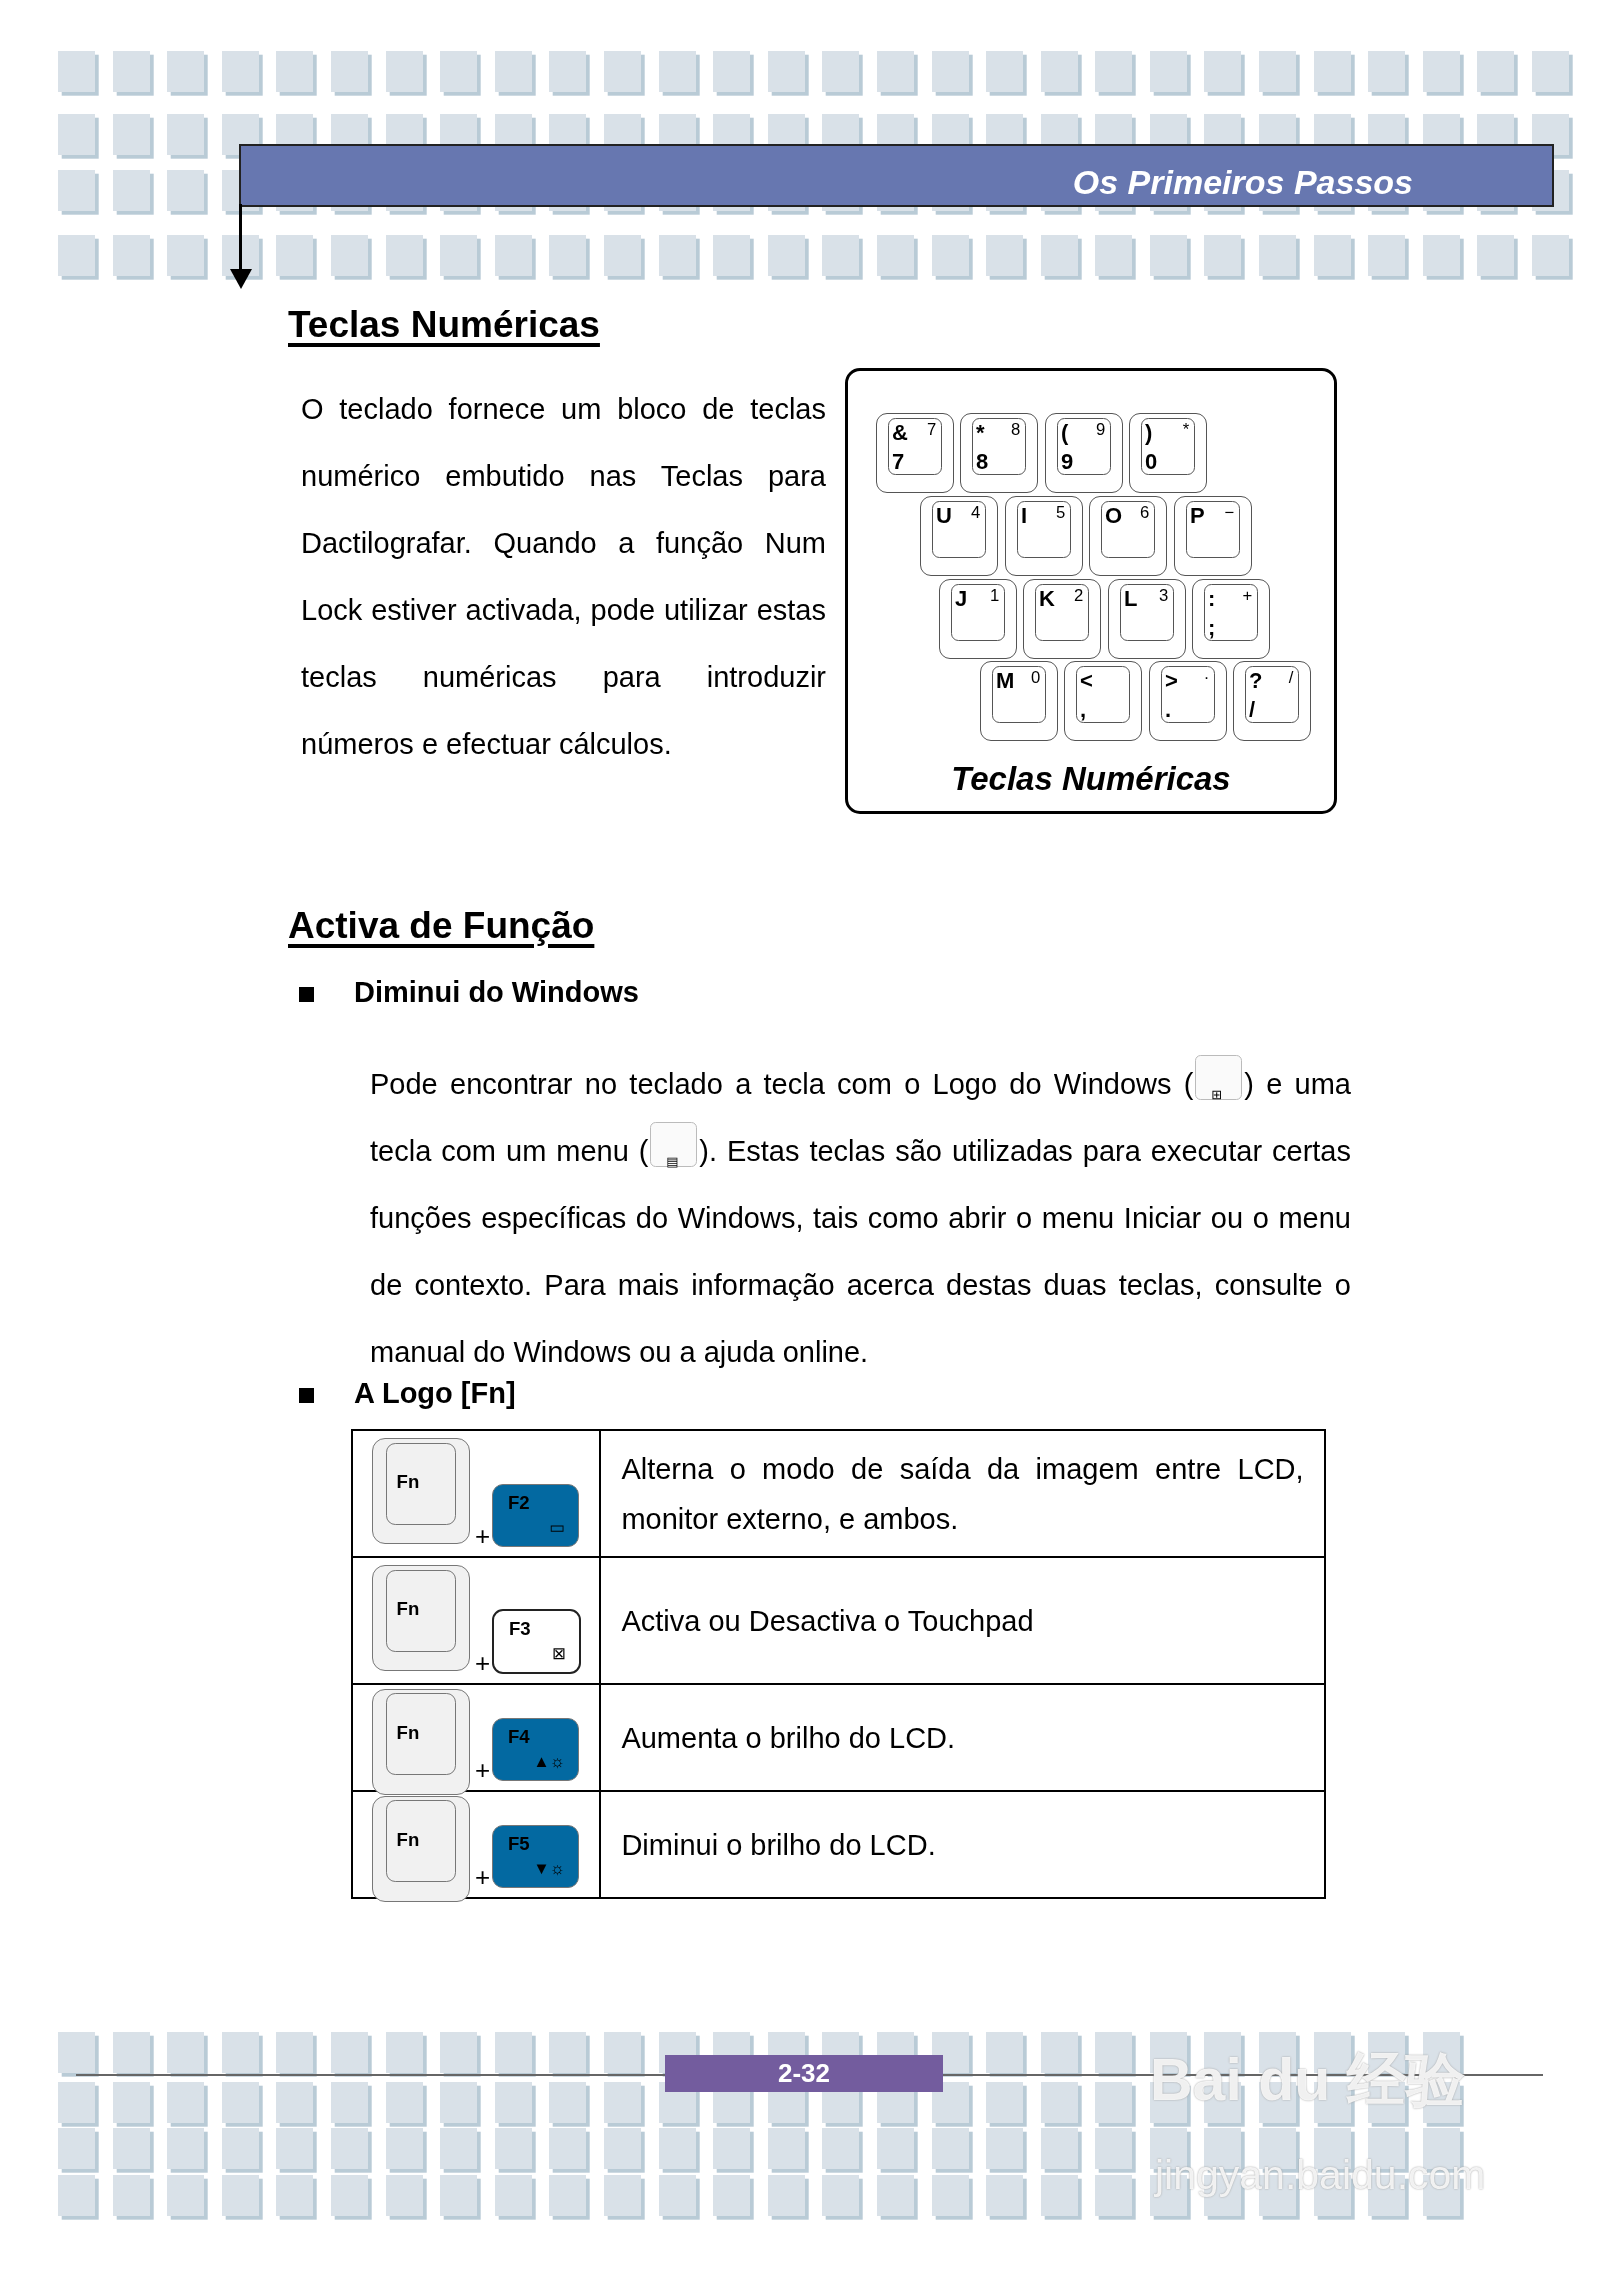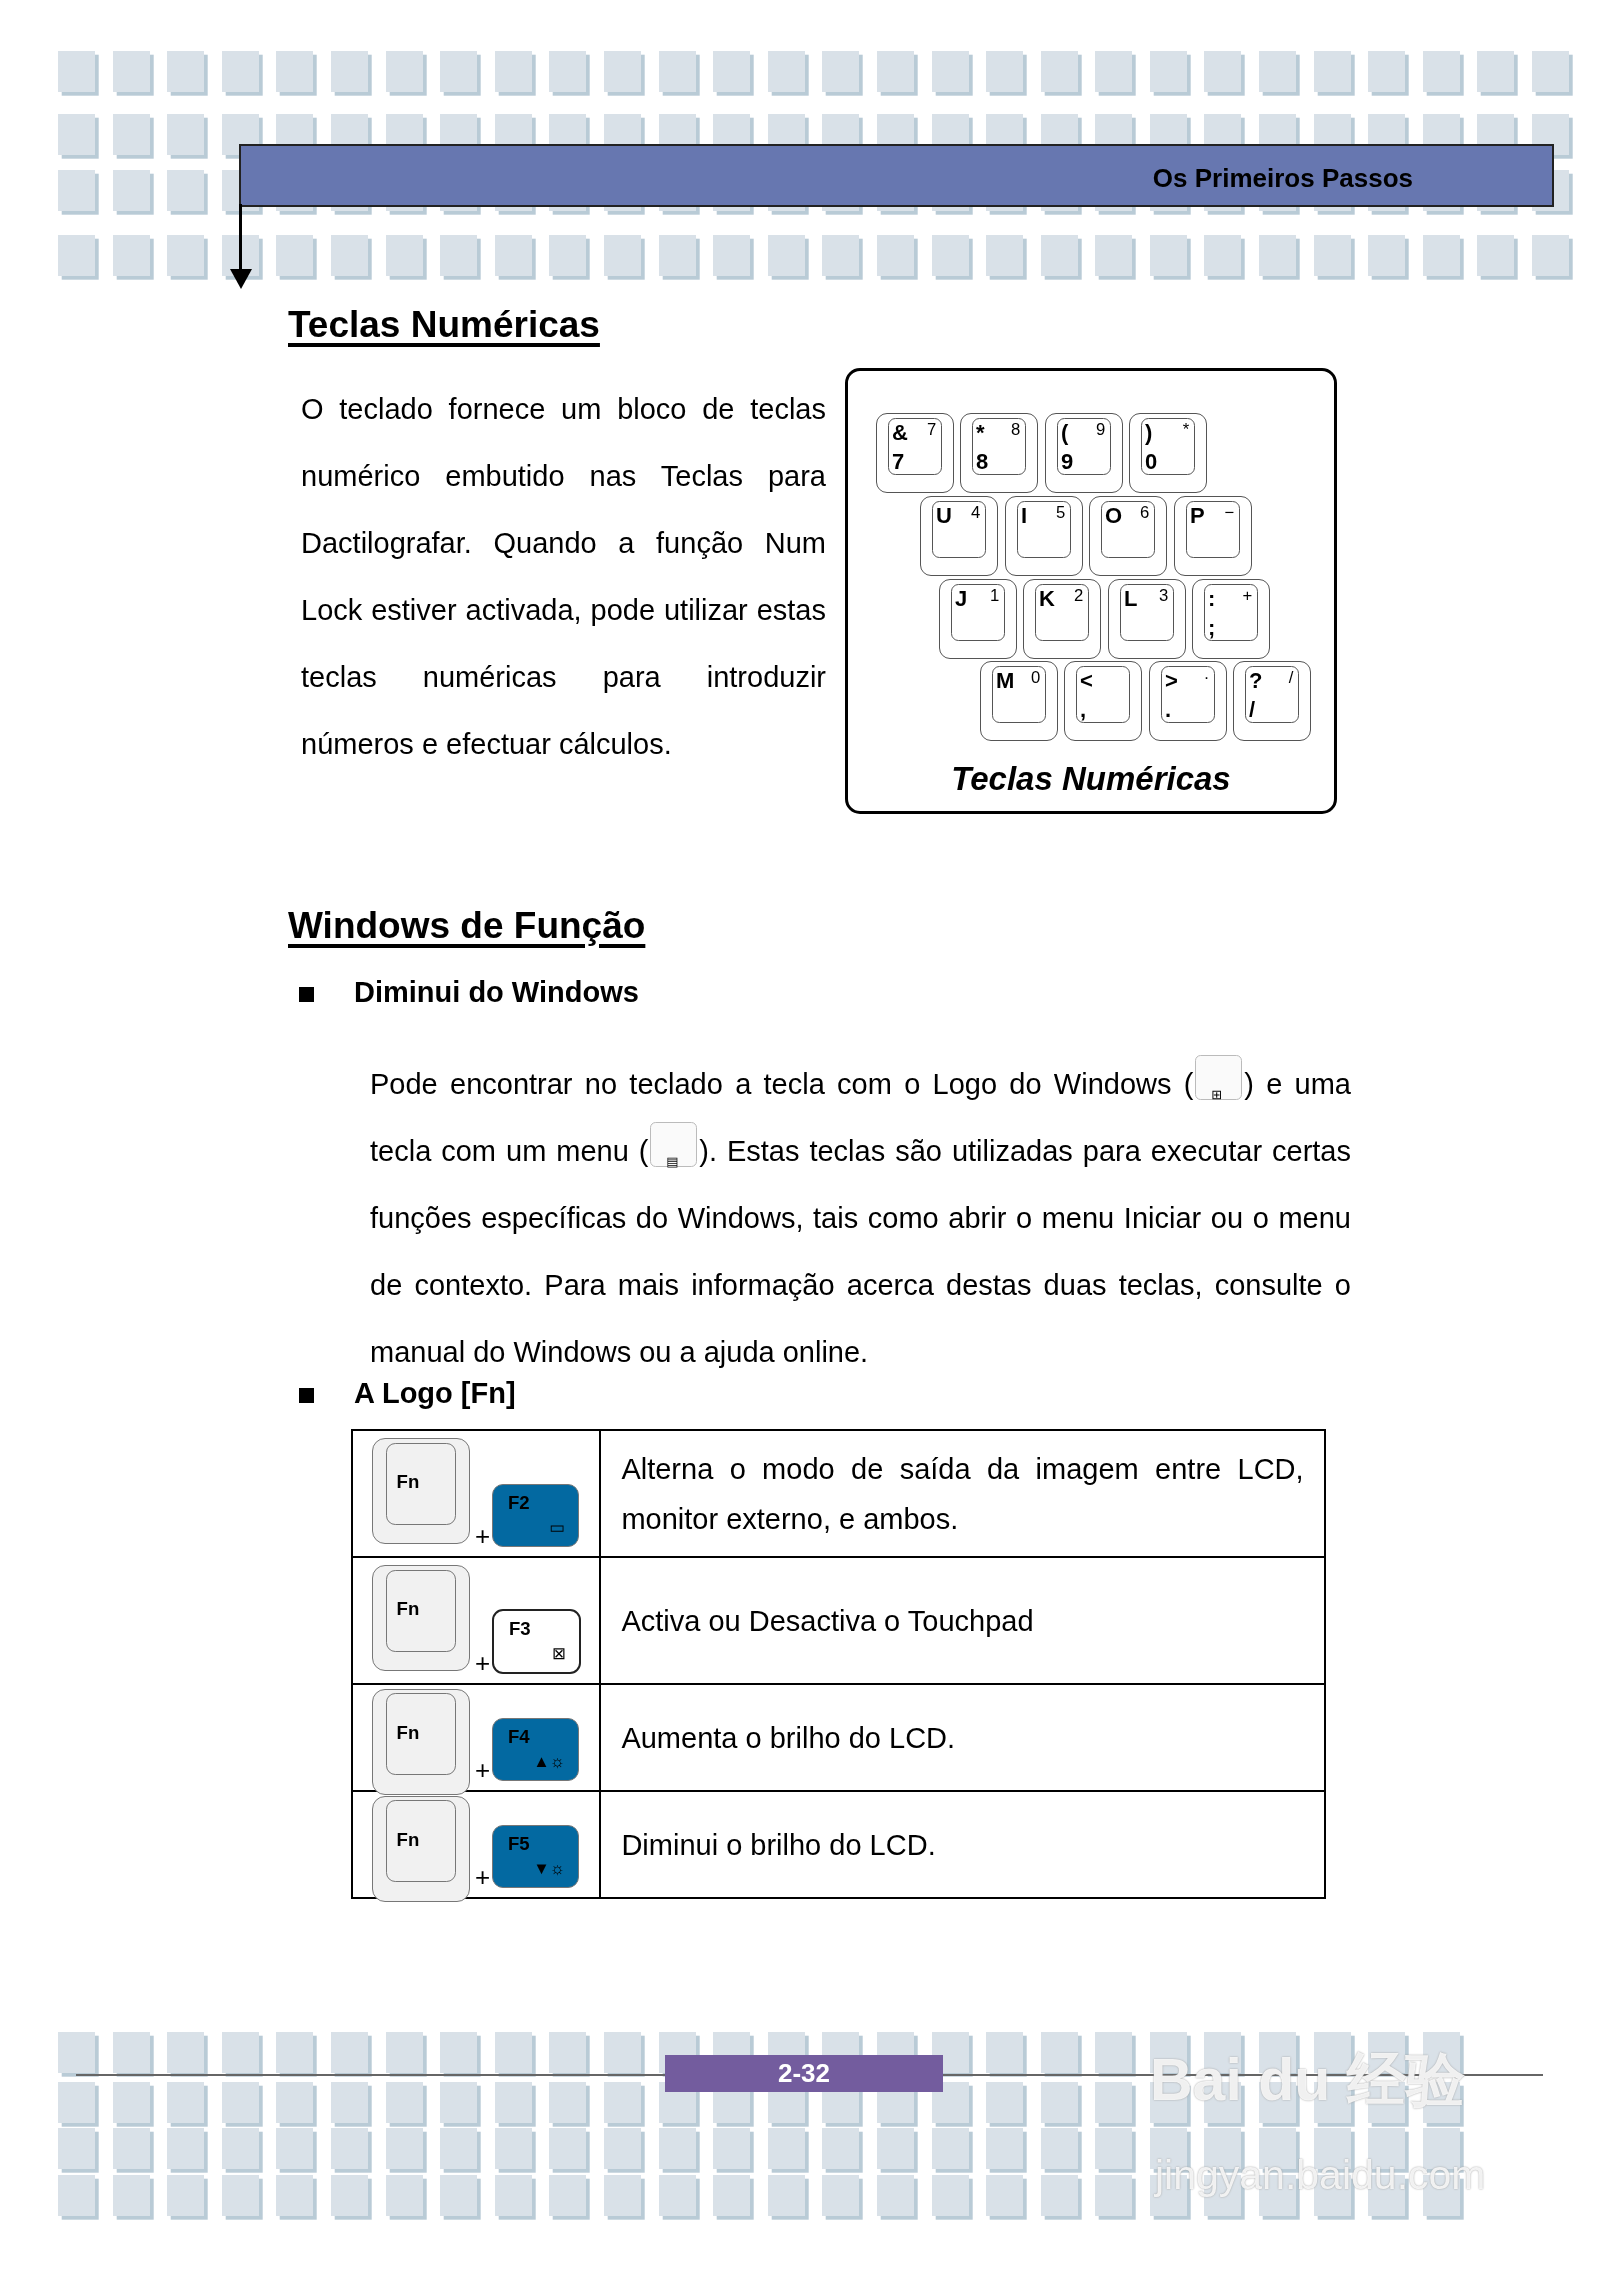--- a/index.html
+++ b/index.html
@@ -2,22 +2,22 @@
 <html style="font-size:15px"><head>
 <meta charset="utf-8">
 <style>
   html, body { margin:0; padding:0; background:#ffffff; }
   body { width:1620px; height:2272px; position:relative; overflow:hidden;
          font-family:"Liberation Sans", sans-serif; color:#000; }
   .tiles { position:absolute; left:58px; display:flex; gap:17.6px; }
   .tile { width:37px; height:41px; background:#d9e1e8; box-shadow:3.7px 3.7px 0 #b9cbd6; }
   #header-bar { position:absolute; left:239px; top:144px; width:1311px; height:59px;
                 background:#6777b0; border:2.8px solid #222; }
-  #header-title { position:absolute; right:139px; top:16.7px; color:#000000; font-weight:bold;
-                  font-size:26px; }
+  #header-title { position:absolute; right:139px; top:16.7px; color:#ffffff; font-weight:bold;
+                  font-style:italic; font-size:34px; }
   #arrow-line { position:absolute; left:239px; top:204px; width:2.8px; height:67px; background:#000; }
   #arrow-head { position:absolute; left:230px; top:269px; width:0; height:0;
                 border-left:11px solid transparent; border-right:11px solid transparent; border-top:20.4px solid #000; }
   h2.section { position:absolute; margin:0; font-size:37px; font-weight:bold; text-decoration:underline;
                text-underline-offset:5.6px; text-decoration-thickness:3.7px; }
   .para { position:absolute; font-size:29px; line-height:67px; text-align:justify; margin:16px; }
   #num-para { left:285px; top:360px; width:525px; }
   #kbd-frame { position:absolute; left:845px; top:368px; width:486px; height:440px;
                border:3.7px solid #000; border-radius:15px; }
   .key { position:absolute; width:78px; height:80px; border:1.4px solid #555; border-radius:11px;
@@ -285,21 +285,21 @@
       <div class="key" style="left: 385px; top: 290px;">
         <div class="inner"></div>
         <span class="tl">?</span>
         <span class="tr">/</span>
         <span class="bl">/</span>
       </div>
     </div>
   <div id="kbd-caption">Teclas Numéricas</div>
 </div>
 
-<h2 class="section" style="left:288px; top:905px;">Windows de Função</h2>
+<h2 class="section" style="left:288px; top:905px;">Activa de Função</h2>
 
 <div class="bullet" style="left:299px; top:987px;"></div>
 <div class="subhead" style="left:354px; top:976px;">Diminui do Windows</div>
 
 <p class="para" id="win-para"><span>Pode encontrar no teclado a tecla com o Logo do Windows (</span><span class="inline-key"><span>⊞</span></span><span>) e uma tecla com um menu (</span><span class="inline-key"><span>▤</span></span><span>). Estas teclas são utilizadas para executar certas funções específicas do Windows, tais como abrir o menu Iniciar ou o menu de contexto.  Para mais informação acerca destas duas teclas, consulte o manual do Windows ou a ajuda online.</span></p>
 
 <div class="bullet" style="left:299px; top:1388px;"></div>
 <div class="subhead" style="left:354px; top:1377px;">A Logo [Fn]</div>
 
 <table id="fn-table">

